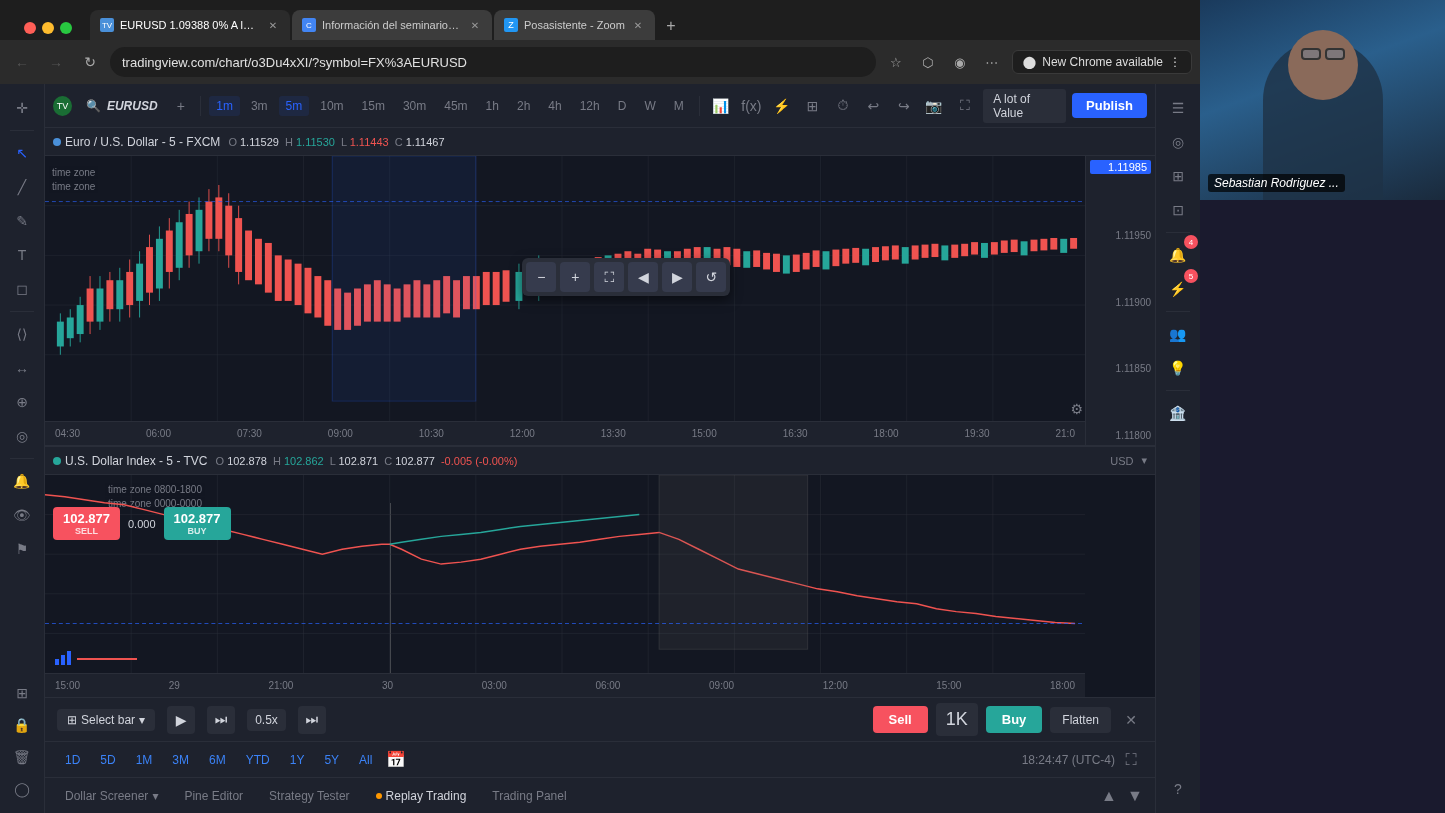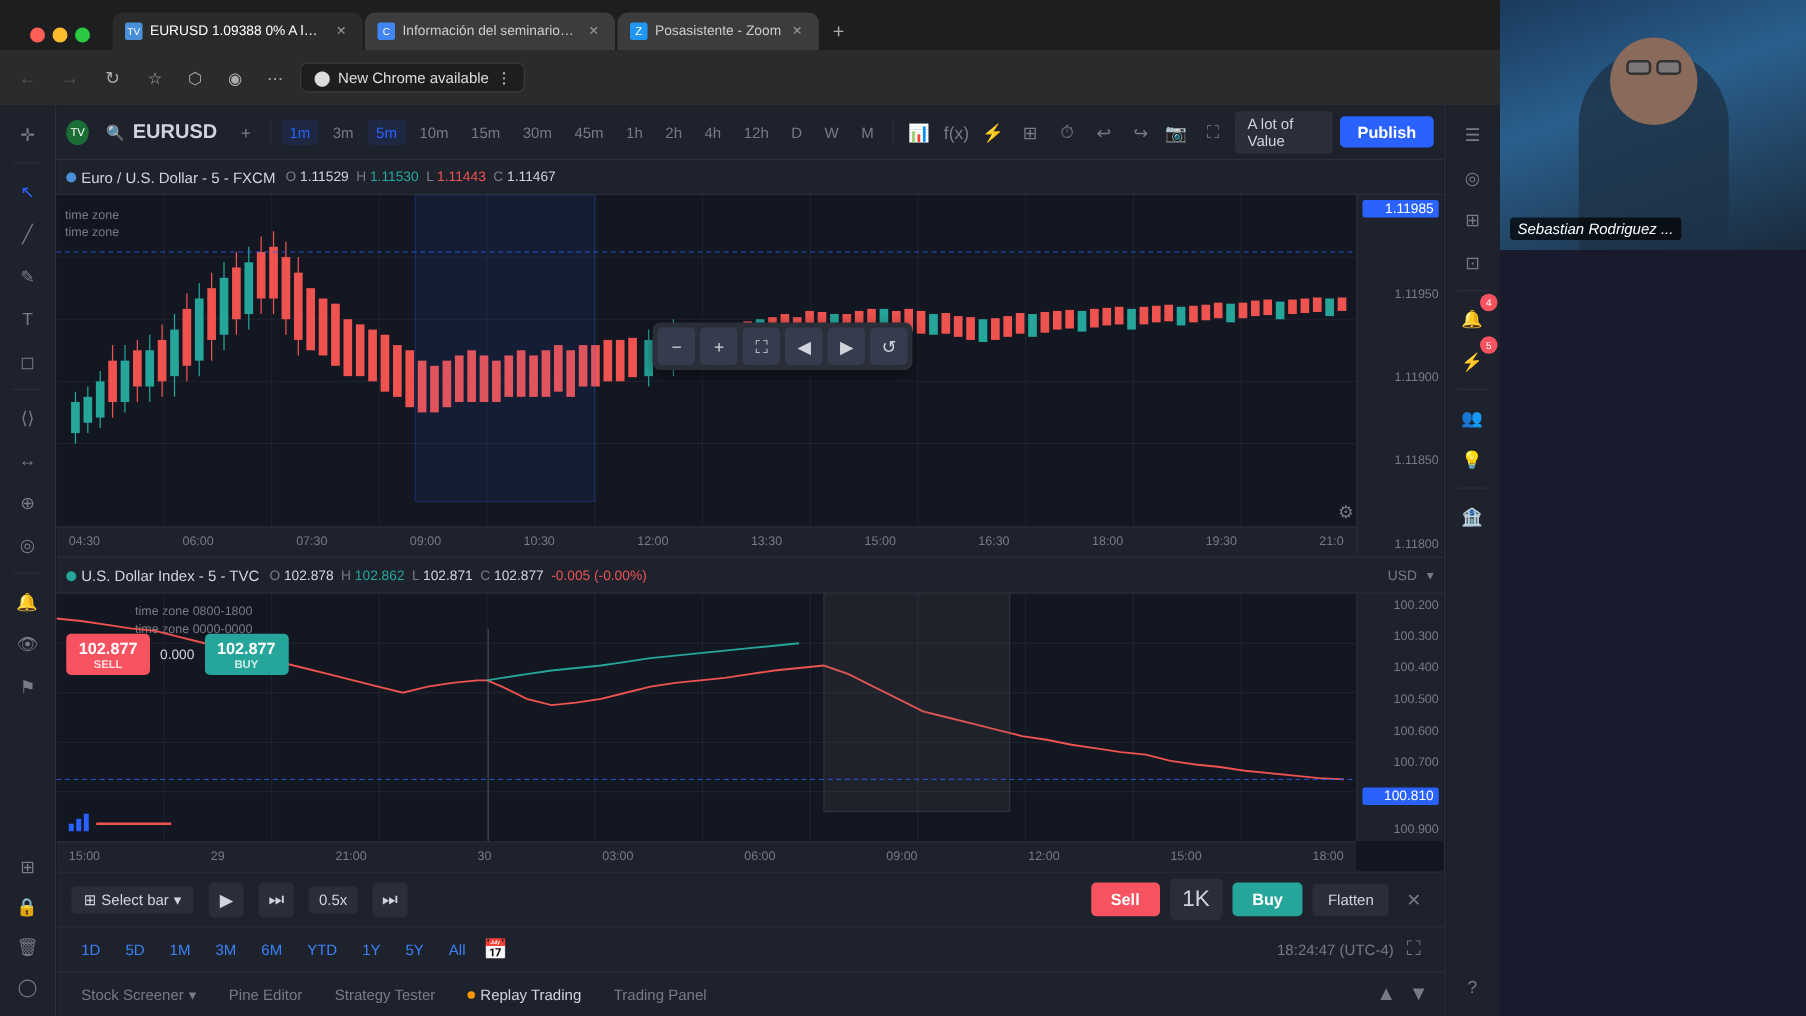--- a/index.html
+++ b/index.html
@@ -162,20 +162,21 @@
       <span class="tab-title">Posasistente - Zoom</span>
       <span class="tab-close">✕</span>
     </div>
     <div class="new-tab-btn">+</div>
   </div>
 
   <div class="address-bar">
     <div class="nav-btn disabled">←</div>
     <div class="nav-btn disabled">→</div>
     <div class="nav-btn">↻</div>
+    <input class="address-input" value="tradingview.com/chart/o3Du4xXI/?symbol=FX%3AEURUSD" style="">
     <div class="toolbar-icons">
       <div class="toolbar-icon">☆</div>
       <div class="toolbar-icon">⬡</div>
       <div class="toolbar-icon">◉</div>
       <div class="toolbar-icon">⋯</div>
     </div>
     <div class="new-chrome-banner">
       <span>⬤</span>
       <span>New Chrome available</span>
       <span>⋮</span>
@@ -210,21 +211,21 @@
     </div>
 
     <div class="tv-content">
 
       <div class="tv-top-toolbar">
         <div style="position:relative; width:20px; height:20px; background:#1a6d34; border-radius:50%; display:flex; align-items:center; justify-content:center; margin-right:2px;">
           <span style="font-size:9px; color:#fff;">TV</span>
         </div>
         <div class="tv-symbol">
           <span style="color:#787b86; font-size:12px;">🔍</span>
-          <span style="font-size:16px; font-weight:600; color:#d1d4dc;">EURUSD</span>
+          <span style="font-size:12px; font-weight:600; color:#d1d4dc;font-style:italic;">EURUSD</span>
         </div>
         <div class="tv-add-btn">+</div>
         <div class="tv-sep"></div>
         <div class="tv-timeframe-btn active">1m</div>
         <div class="tv-timeframe-btn">3m</div>
         <div class="tv-timeframe-btn active" style="color:#2962ff; background:rgba(41,98,255,0.1);">5m</div>
         <div class="tv-timeframe-btn">10m</div>
         <div class="tv-timeframe-btn">15m</div>
         <div class="tv-timeframe-btn">30m</div>
         <div class="tv-timeframe-btn">45m</div>
@@ -525,30 +526,20 @@
 
             <div style="position:absolute; bottom:28px; left:8px; display:flex; align-items:center; gap:4px;">
               <svg width="20" height="20" viewBox="0 0 20 20">
                 <rect x="2" y="10" width="4" height="6" fill="#2962ff"></rect>
                 <rect x="8" y="6" width="4" height="10" fill="#2962ff"></rect>
                 <rect x="14" y="2" width="4" height="14" fill="#2962ff"></rect>
               </svg>
               <div style="width:60px; height:2px; background:#ef5350;"></div>
             </div>
 
-            <div class="price-axis" style="position:absolute; right:0; top:0; width:70px; height:calc(100% - 24px); background:#1e222d; border-left:1px solid #2a2e39; display:flex; flex-direction:column; justify-content:space-between; padding:4px 4px;">
-              <div class="price-label">100.200</div>
-              <div class="price-label">100.300</div>
-              <div class="price-label">100.400</div>
-              <div class="price-label">100.500</div>
-              <div class="price-label">100.600</div>
-              <div class="price-label">100.700</div>
-              <div class="price-label current">100.810</div>
-              <div class="price-label">100.900</div>
-            </div>
 
             <div class="time-axis">
               <span class="time-label">15:00</span>
               <span class="time-label">29</span>
               <span class="time-label">21:00</span>
               <span class="time-label">30</span>
               <span class="time-label">03:00</span>
               <span class="time-label">06:00</span>
               <span class="time-label">09:00</span>
               <span class="time-label">12:00</span>
@@ -588,21 +579,21 @@
           <div class="tr-btn">1Y</div>
           <div class="tr-btn">5Y</div>
           <div class="tr-btn">All</div>
           <div style="width:24px; height:24px; display:flex; align-items:center; justify-content:center; color:#787b86; cursor:pointer;">📅</div>
           <span class="time-display">18:24:47 (UTC-4)</span>
           <div class="fullscreen-btn">⛶</div>
         </div>
 
         <div class="tv-tab-bar">
           <div class="tv-tab">
-            <span>Stock Screener</span>
+            <span>Dollar Screener</span>
             <span>▾</span>
           </div>
           <div class="tv-tab">
             <span>Pine Editor</span>
           </div>
           <div class="tv-tab">
             <span>Strategy Tester</span>
           </div>
           <div class="tv-tab active" style="color:#d1d4dc;">
             <div class="tv-tab-dot orange"></div>

